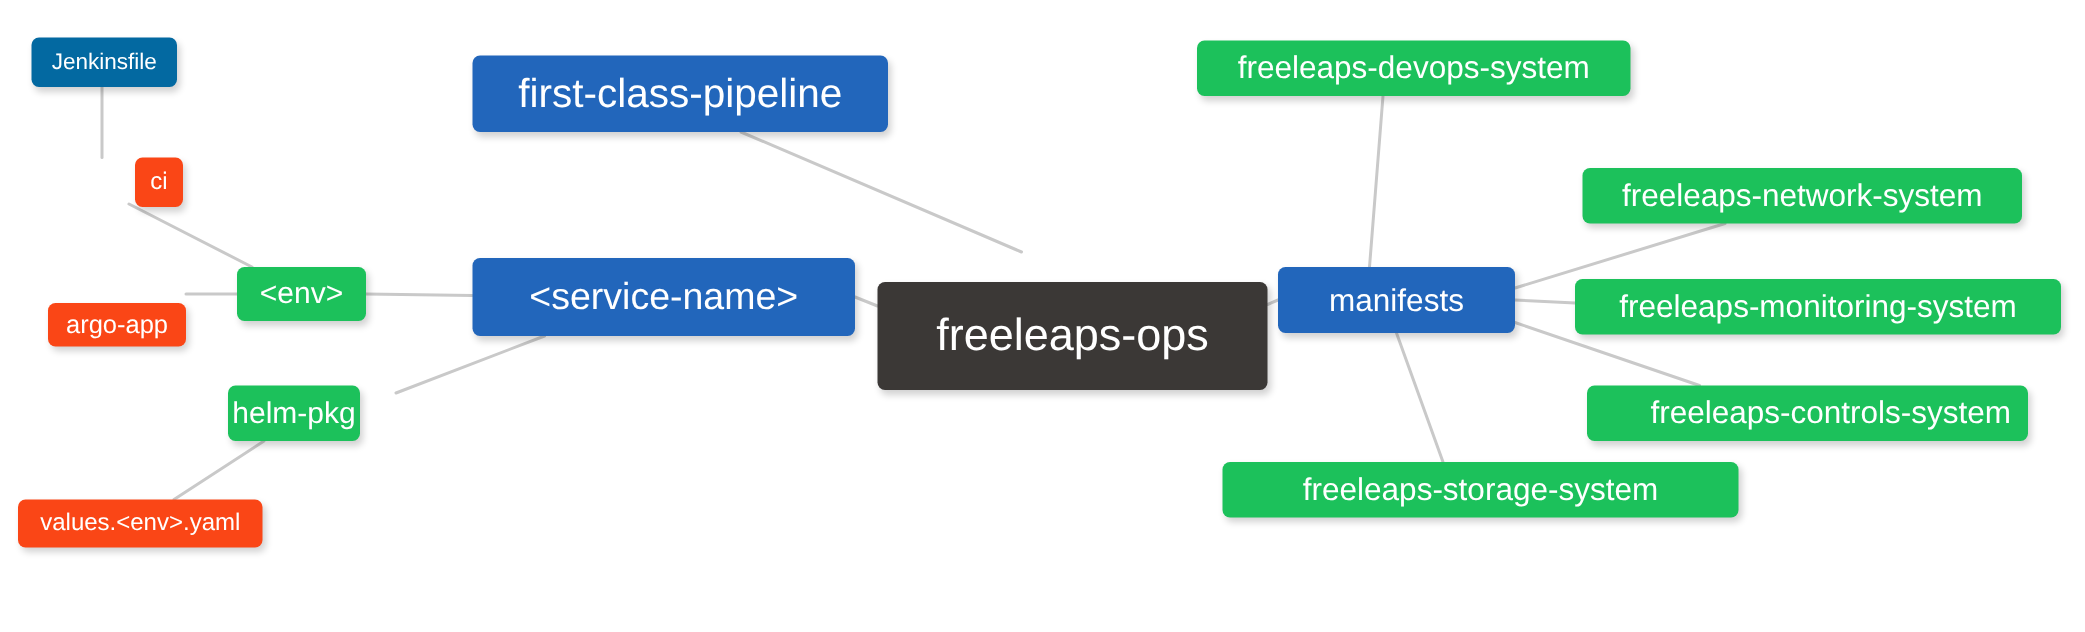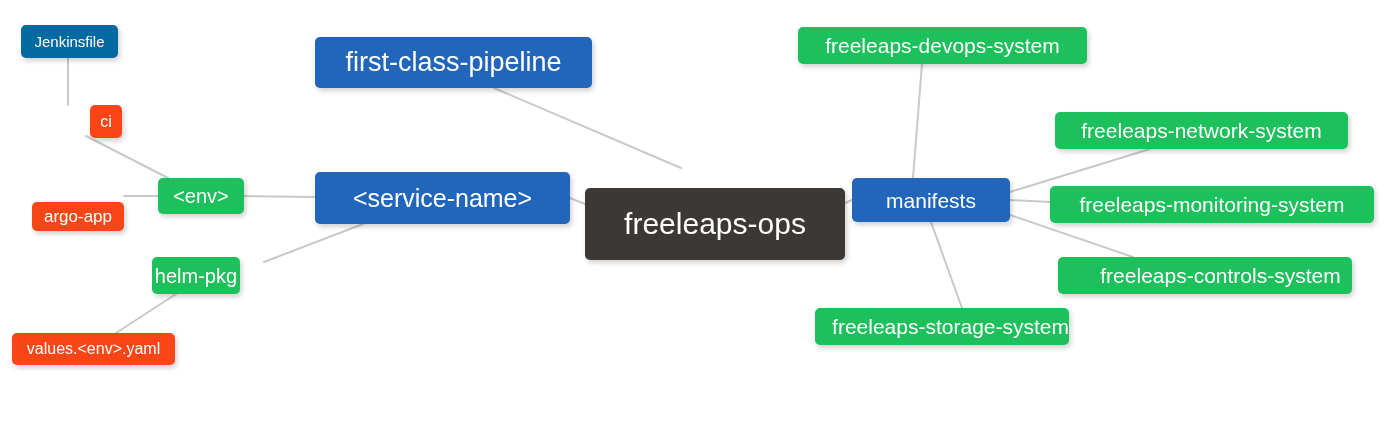--- a/index.html
+++ b/index.html
@@ -107,17 +107,17 @@
       </div>
       <div class="node c-green" style="left: 1055px; top: 112px; width: 293px; height: 37px;">
         <span class="node-label" style="font-size: 21px;">freeleaps-network-system</span>
       </div>
       <div class="node c-green" style="left: 1050px; top: 186px; width: 324px; height: 37px;">
         <span class="node-label" style="font-size: 21px;">freeleaps-monitoring-system</span>
       </div>
       <div class="node c-green" style="left: 1058px; top: 257px; width: 294px; height: 37px; padding-left: 31px;">
         <span class="node-label" style="font-size: 21px;">freeleaps-controls-system</span>
       </div>
-      <div class="node c-green" style="left: 815px; top: 308px; width: 254px; height: 37px; justify-content: flex-end;">
+      <div class="node c-green" style="left: 815px; top: 308px; width: 344px; height: 37px;">
         <span class="node-label" style="font-size: 21px;">freeleaps-storage-system</span>
       </div>
     </div>
 </div>
 
 </body></html>

